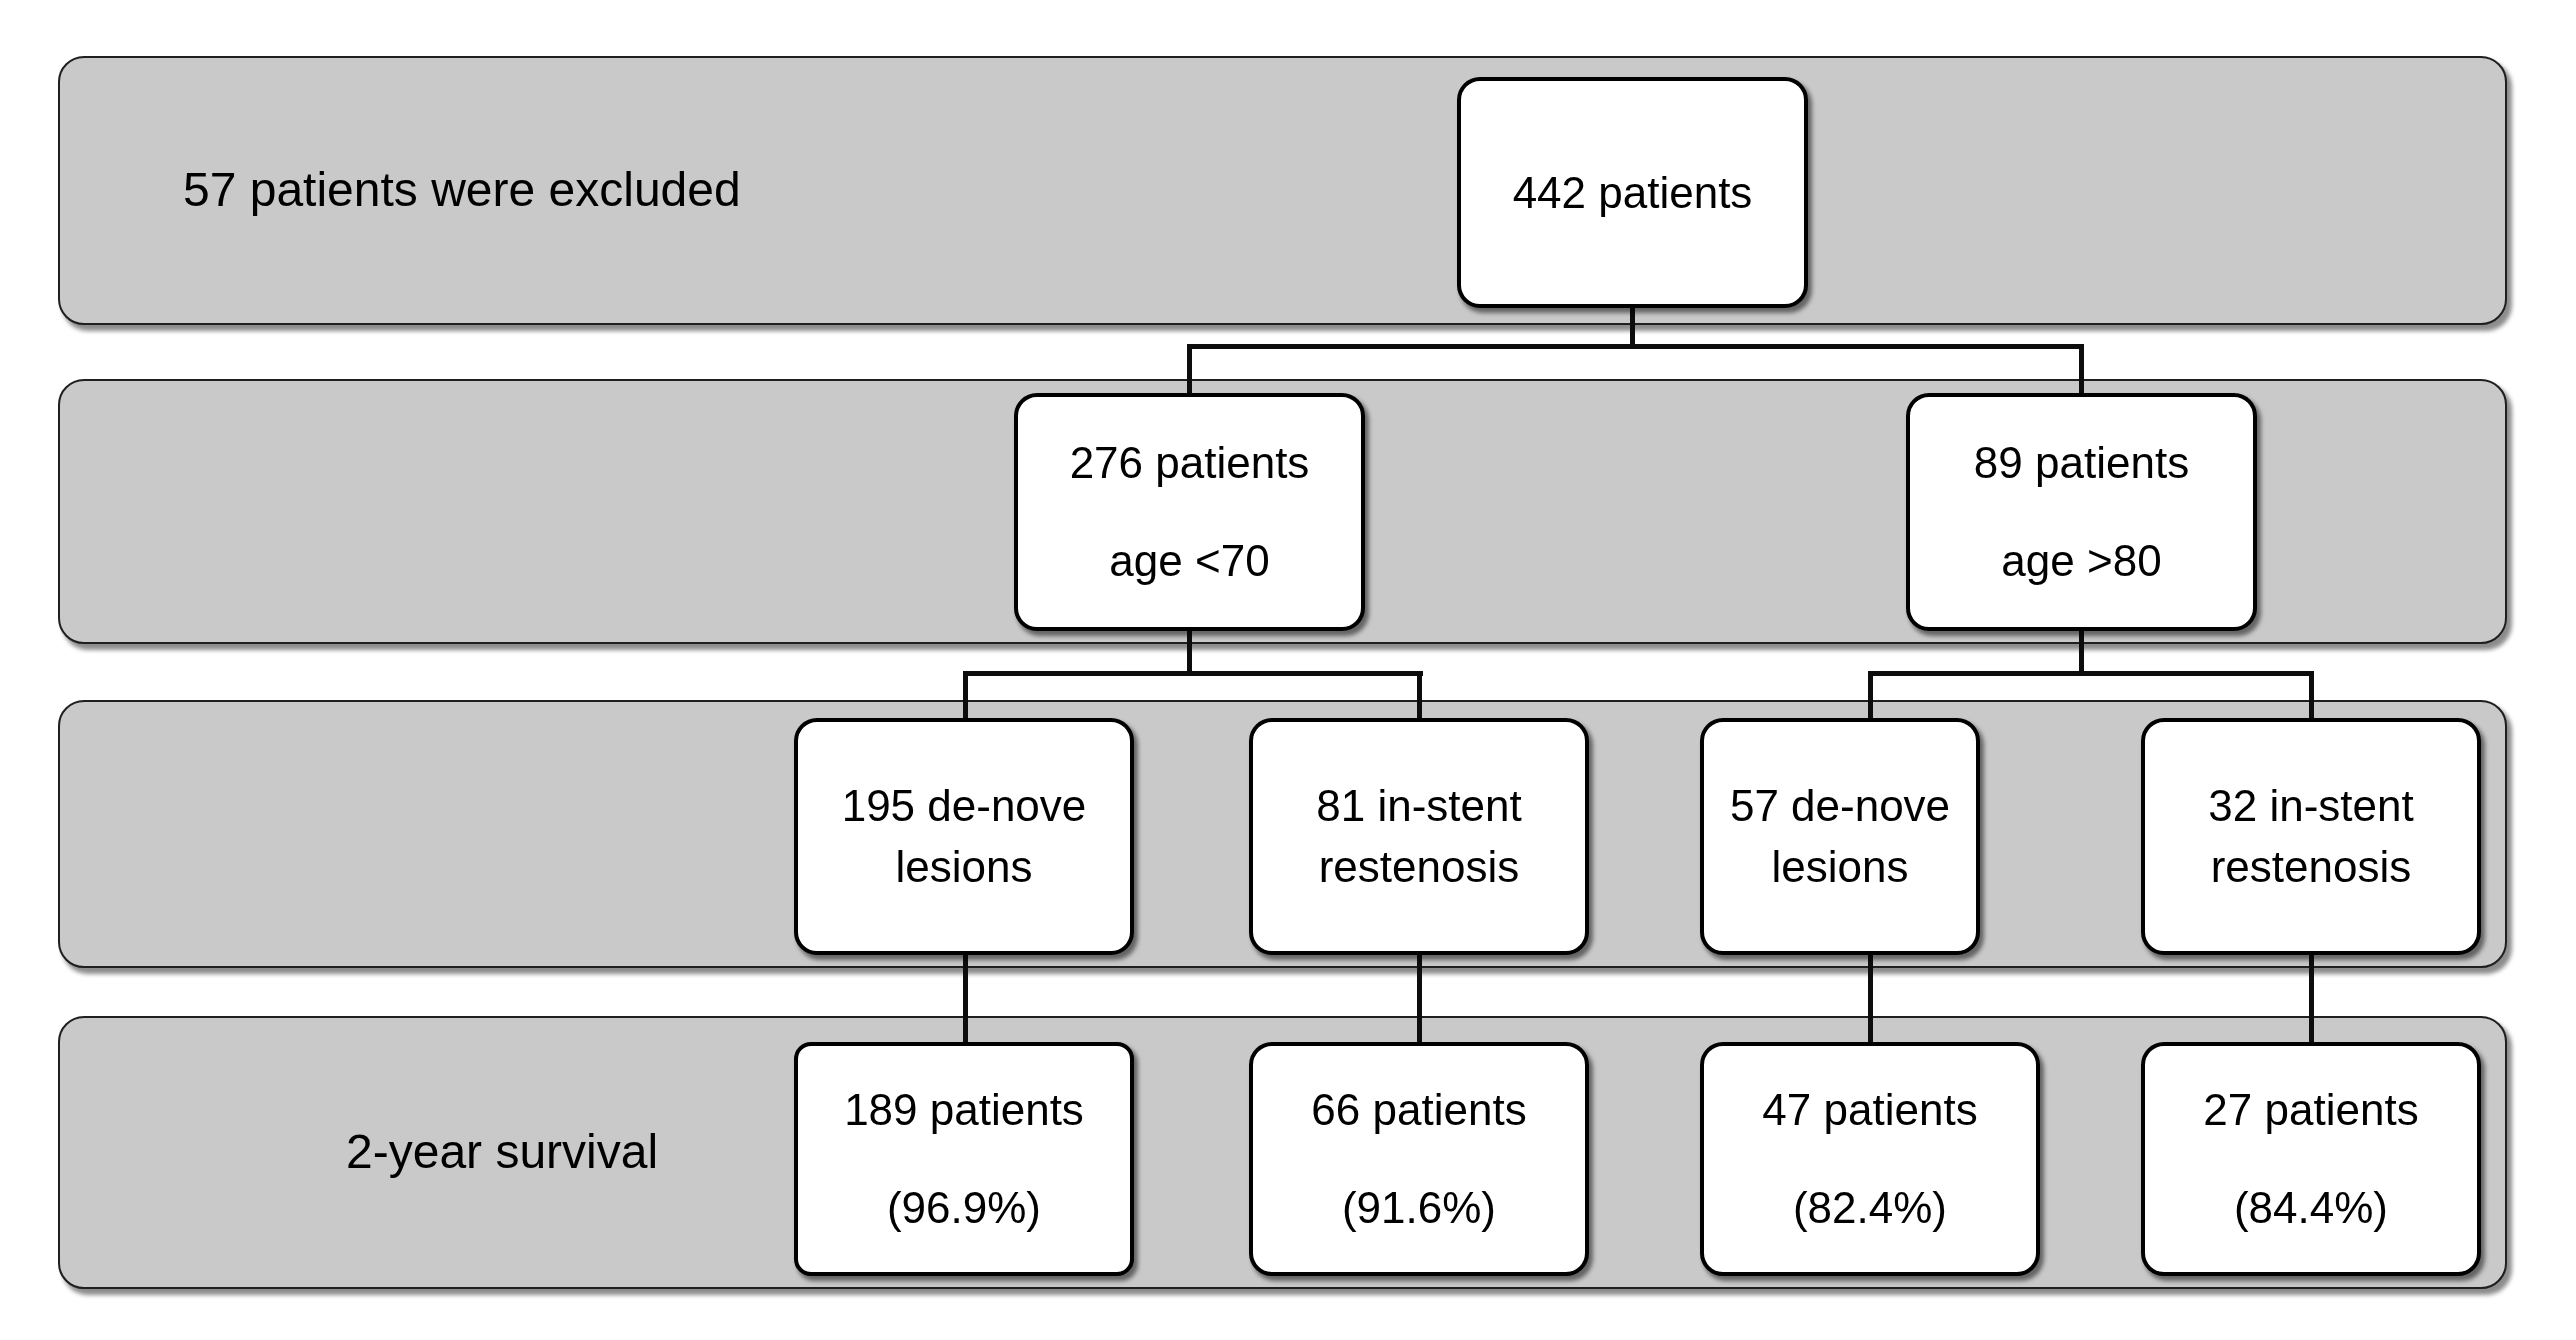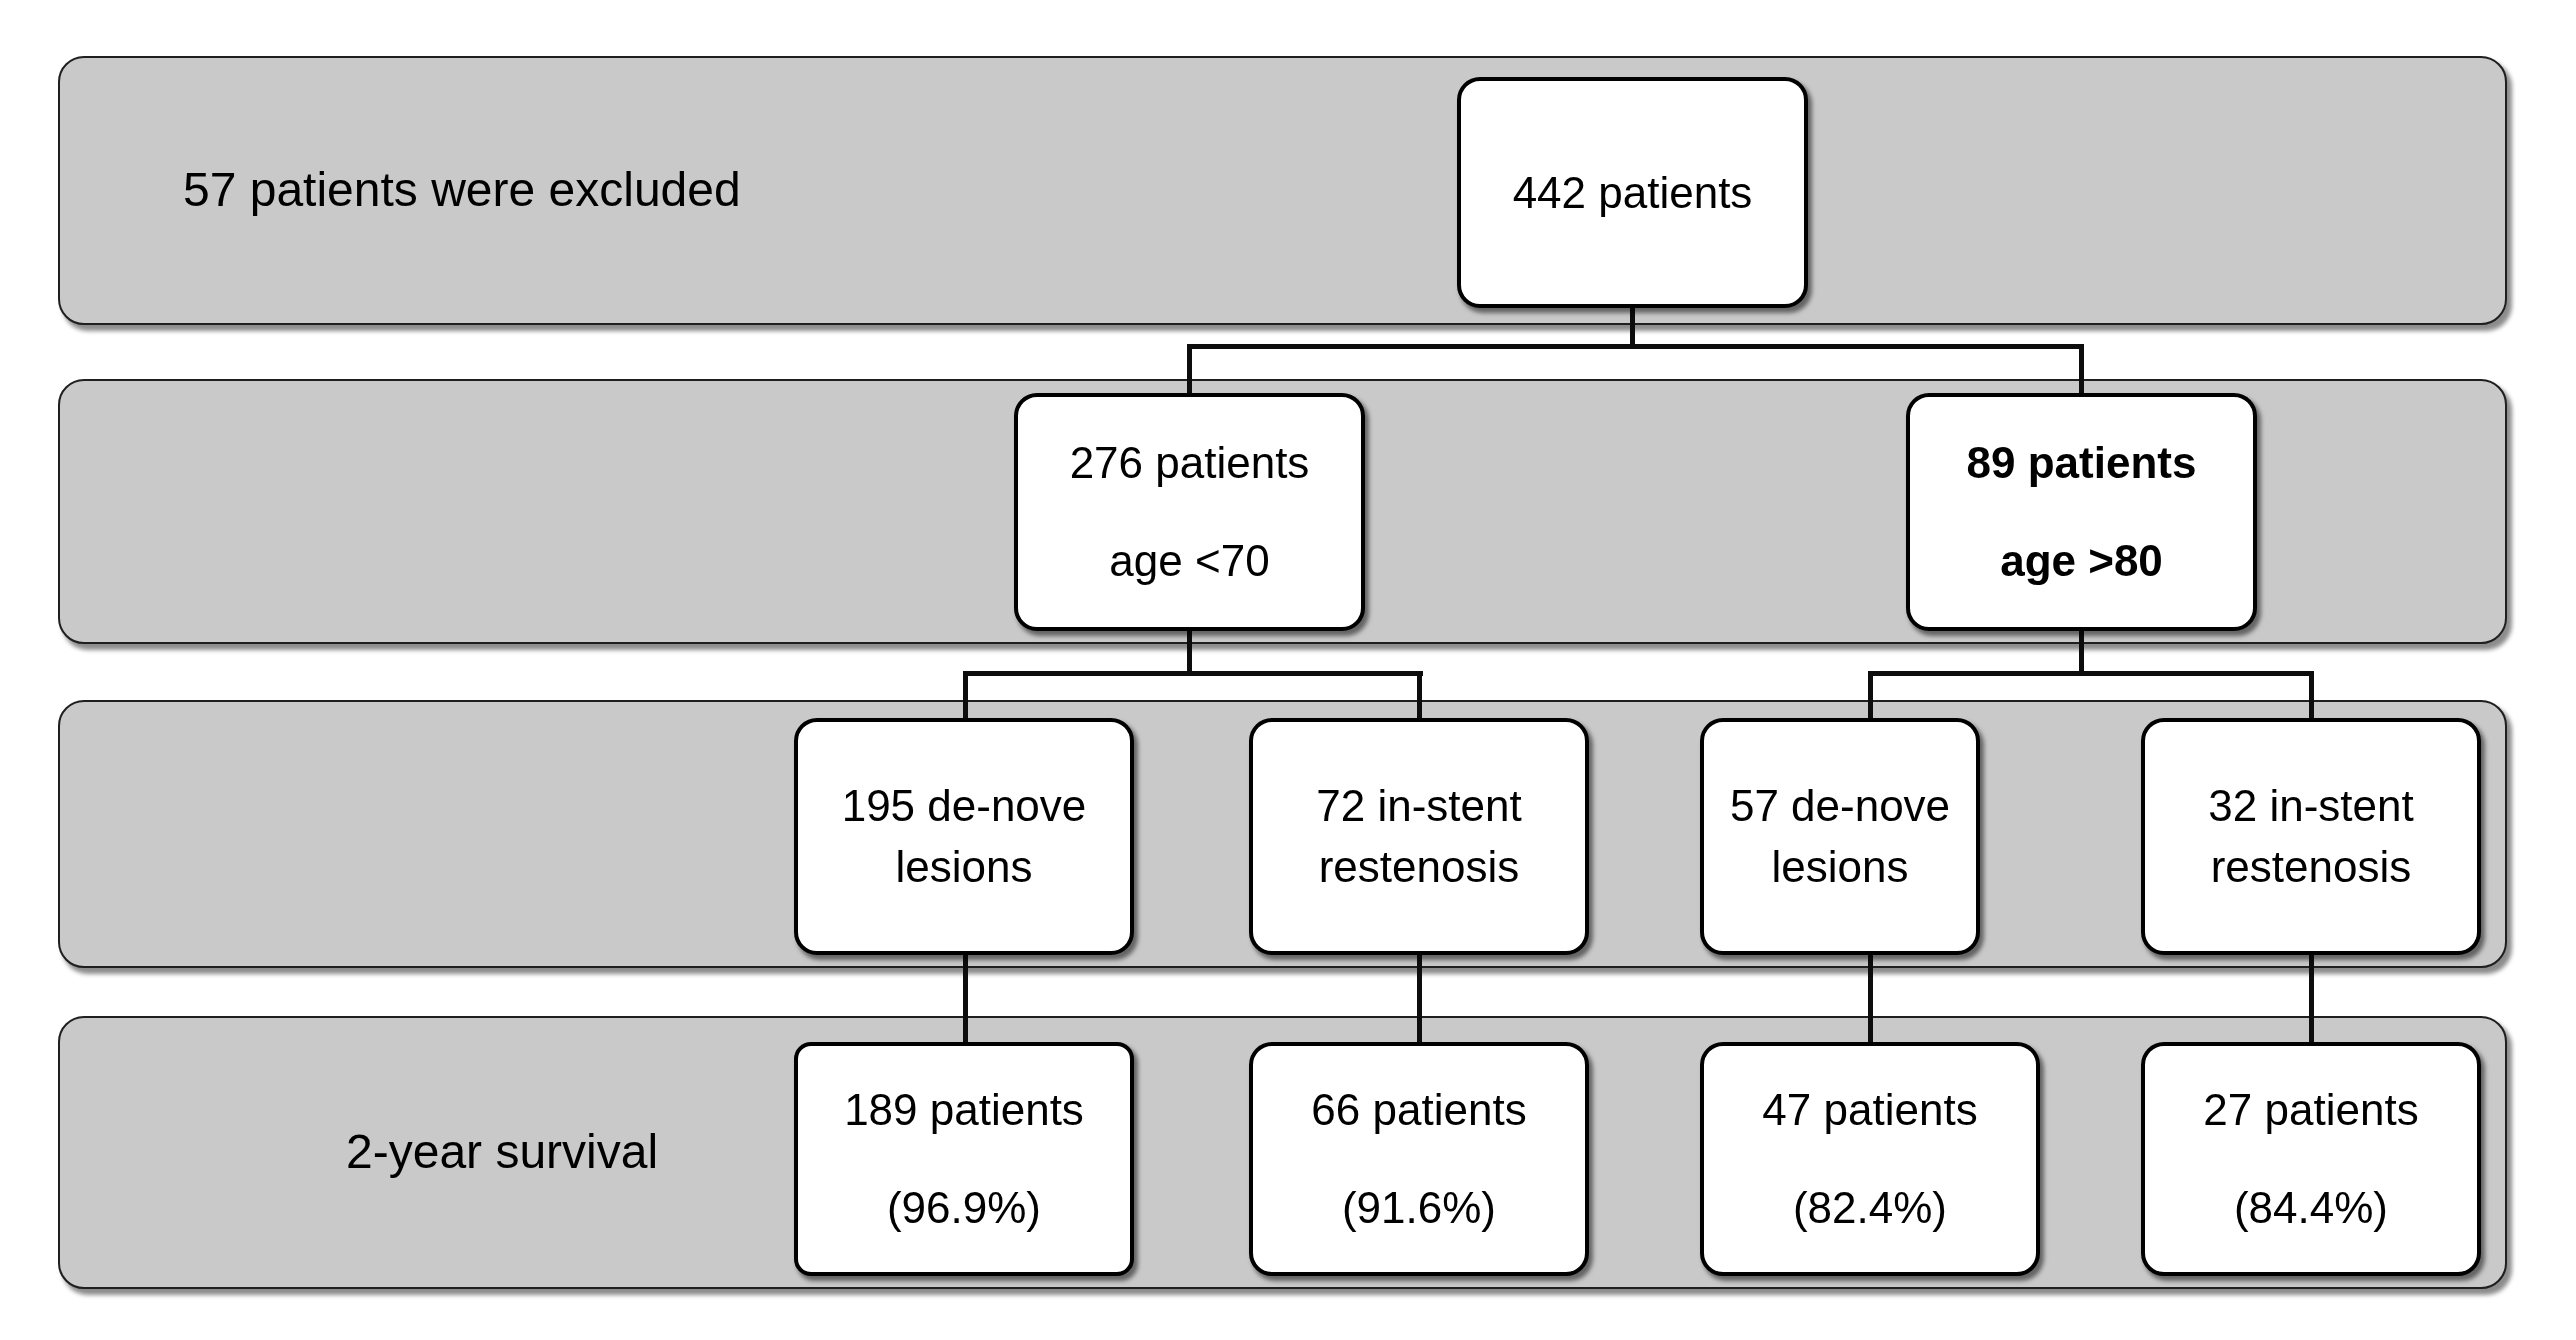--- a/index.html
+++ b/index.html
@@ -99,31 +99,31 @@
   <div class="vline" style="left:2309px; top:952px; height:93px;"></div>
 
   <div class="node" style="left:1457px; top:77px; width:351px; height:231px;">
     <span>442 patients</span>
   </div>
 
   <div class="node wide-gap" style="left:1014px; top:393px; width:351px; height:238px;">
     <span>276 patients</span>
     <span>age &lt;70</span>
   </div>
-  <div class="node wide-gap" style="left:1906px; top:393px; width:351px; height:238px;font-weight:bold;">
+  <div class="node wide-gap" style="left:1906px; top:393px; width:351px; height:238px;">
     <span>89 patients</span>
     <span>age &gt;80</span>
   </div>
 
   <div class="node narrow-gap" style="left:794px; top:718px; width:340px; height:237px;text-align:center;">
     <span>195 de-nove</span>
     <span>lesions</span>
   </div>
   <div class="node narrow-gap" style="left:1249px; top:718px; width:340px; height:237px;">
-    <span>72 in-stent</span>
+    <span>81 in-stent</span>
     <span>restenosis</span>
   </div>
   <div class="node narrow-gap" style="left:1700px; top:718px; width:280px; height:237px;">
     <span>57 de-nove</span>
     <span>lesions</span>
   </div>
   <div class="node narrow-gap" style="left:2141px; top:718px; width:340px; height:237px;">
     <span>32 in-stent</span>
     <span>restenosis</span>
   </div>

